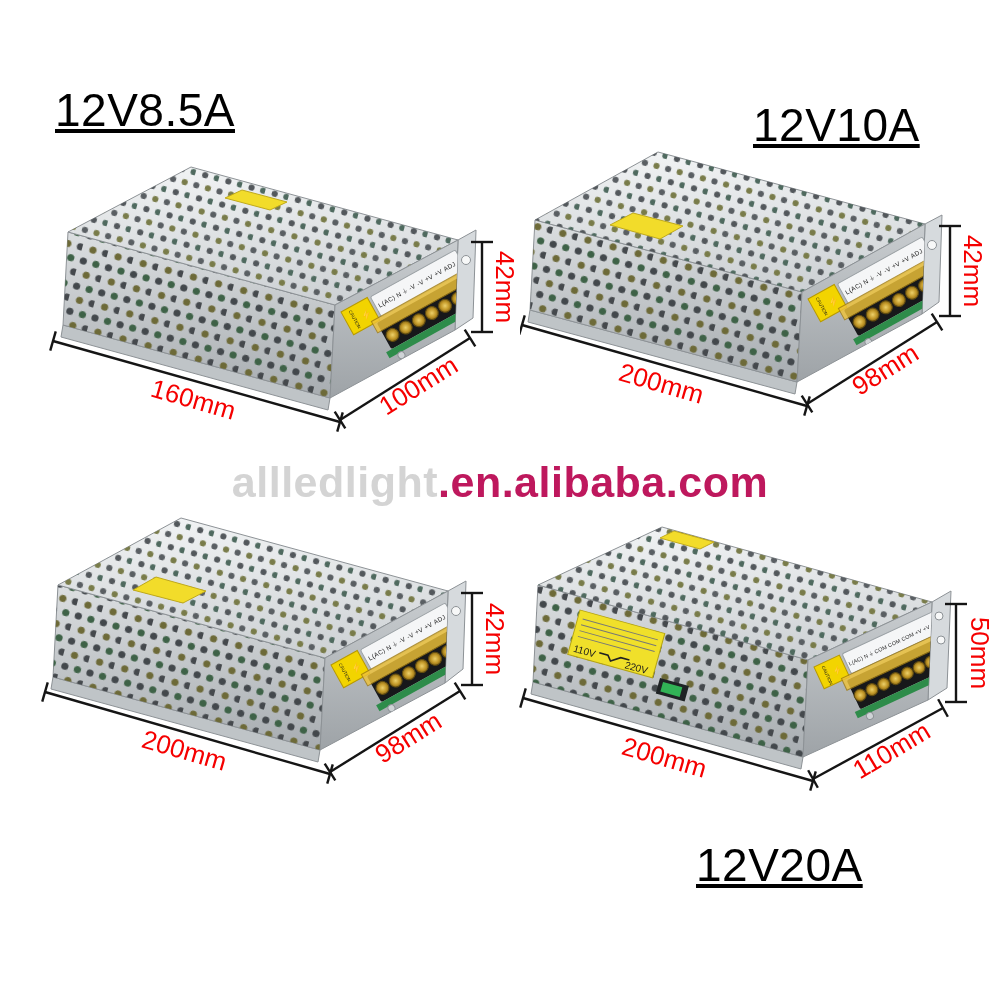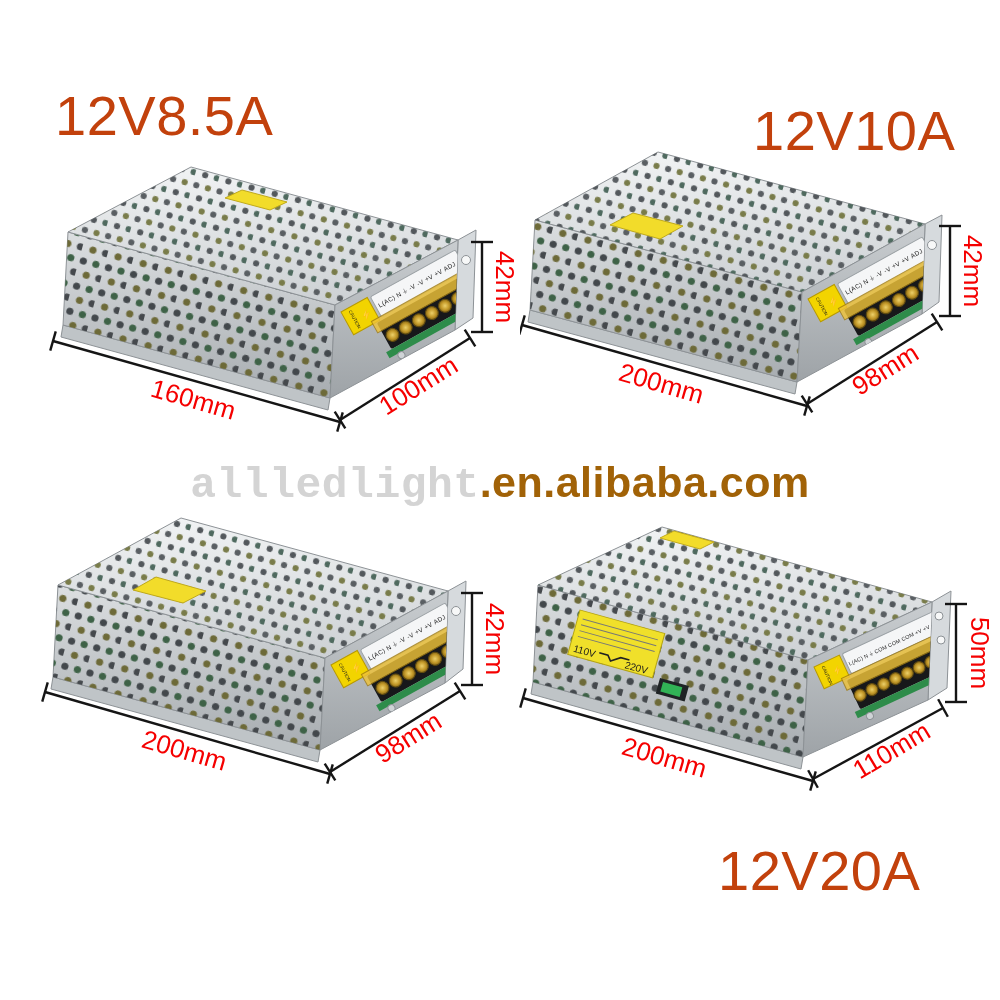--- a/index.html
+++ b/index.html
@@ -1,22 +1,22 @@
 <!DOCTYPE html>
 <html><head>
 <meta charset="utf-8">
 <style>
   html,body{margin:0;padding:0;background:#fff;}
   #stage{position:relative;width:1000px;height:1000px;background:#ffffff;overflow:hidden;
          font-family:"Liberation Sans",sans-serif;}
-  .title{position:absolute;font-size:56px;color:#c2410c;letter-spacing:0.5px;white-space:nowrap;}
+  .title{position:absolute;font-size:46px;color:#000000;letter-spacing:0.5px;white-space:nowrap;text-decoration:underline;}
   #watermark{position:absolute;top:458px;left:0;width:1000px;text-align:center;
              font-size:43px;font-weight:bold;letter-spacing:0.5px;white-space:nowrap;}
-  #watermark .brand{color:#d4d4d4;font-family:Liberation Mono, monospace;}
-  #watermark .domain{color:#a16207;}
+  #watermark .brand{color:#d4d4d4;}
+  #watermark .domain{color:#be185d;}
   .unit{position:absolute;}
   svg{display:block;}
   .dim-line{stroke:#151515;stroke-width:2.4;fill:none;}
   .dim-label{fill:#f50000;font-size:26px;font-family:"Liberation Sans",sans-serif;}
   .face-edge{stroke:#8d9296;stroke-width:1;}
   .tinytext{fill:#1a1a1a;font-family:"Liberation Sans",sans-serif;}
 </style>
 </head>
 <body>
 
@@ -51,21 +51,21 @@
       <radialGradient id="gScrew">
         <stop offset="0" stop-color="#ecd06a"></stop>
           <stop offset="0.6" stop-color="#c49a2a"></stop>
           <stop offset="1" stop-color="#8a6a16"></stop>
       </radialGradient>
     </defs>
   </svg>
 
   <div class="title" style="left:55px;top:83px">12V8.5A</div>
   <div class="title" style="left:753px;top:98px">12V10A</div>
-  <div class="title" style="left:718px;top:838px">12V20A</div>
+  <div class="title" style="left:696px;top:838px">12V20A</div>
 
   <div id="watermark"><span class="brand">allledlight</span><span class="domain">.en.alibaba.com</span></div>
 
   <div class="unit" style="left:25px;top:160px">
     <svg width="490" height="290" viewBox="0 0 490 290">
       <defs>
           <clipPath id="end1">
             <polygon points="310,145 433,80 430,170 305,238"></polygon>
           </clipPath>
         </defs>

